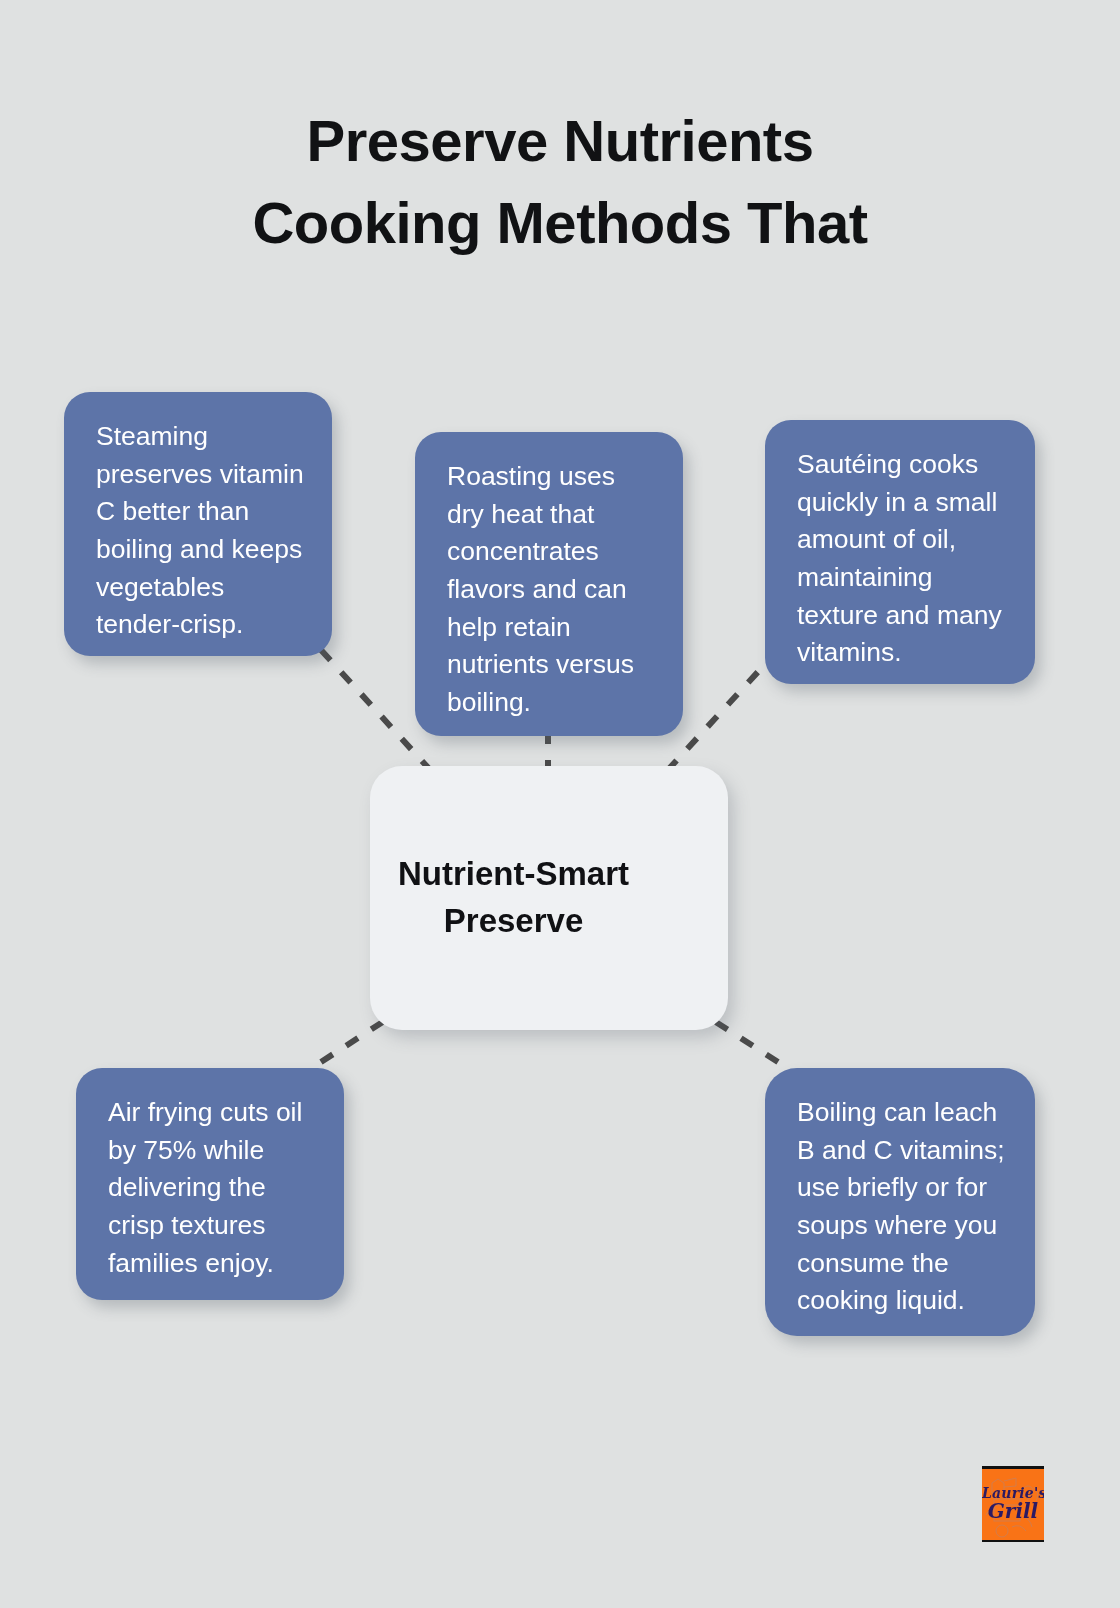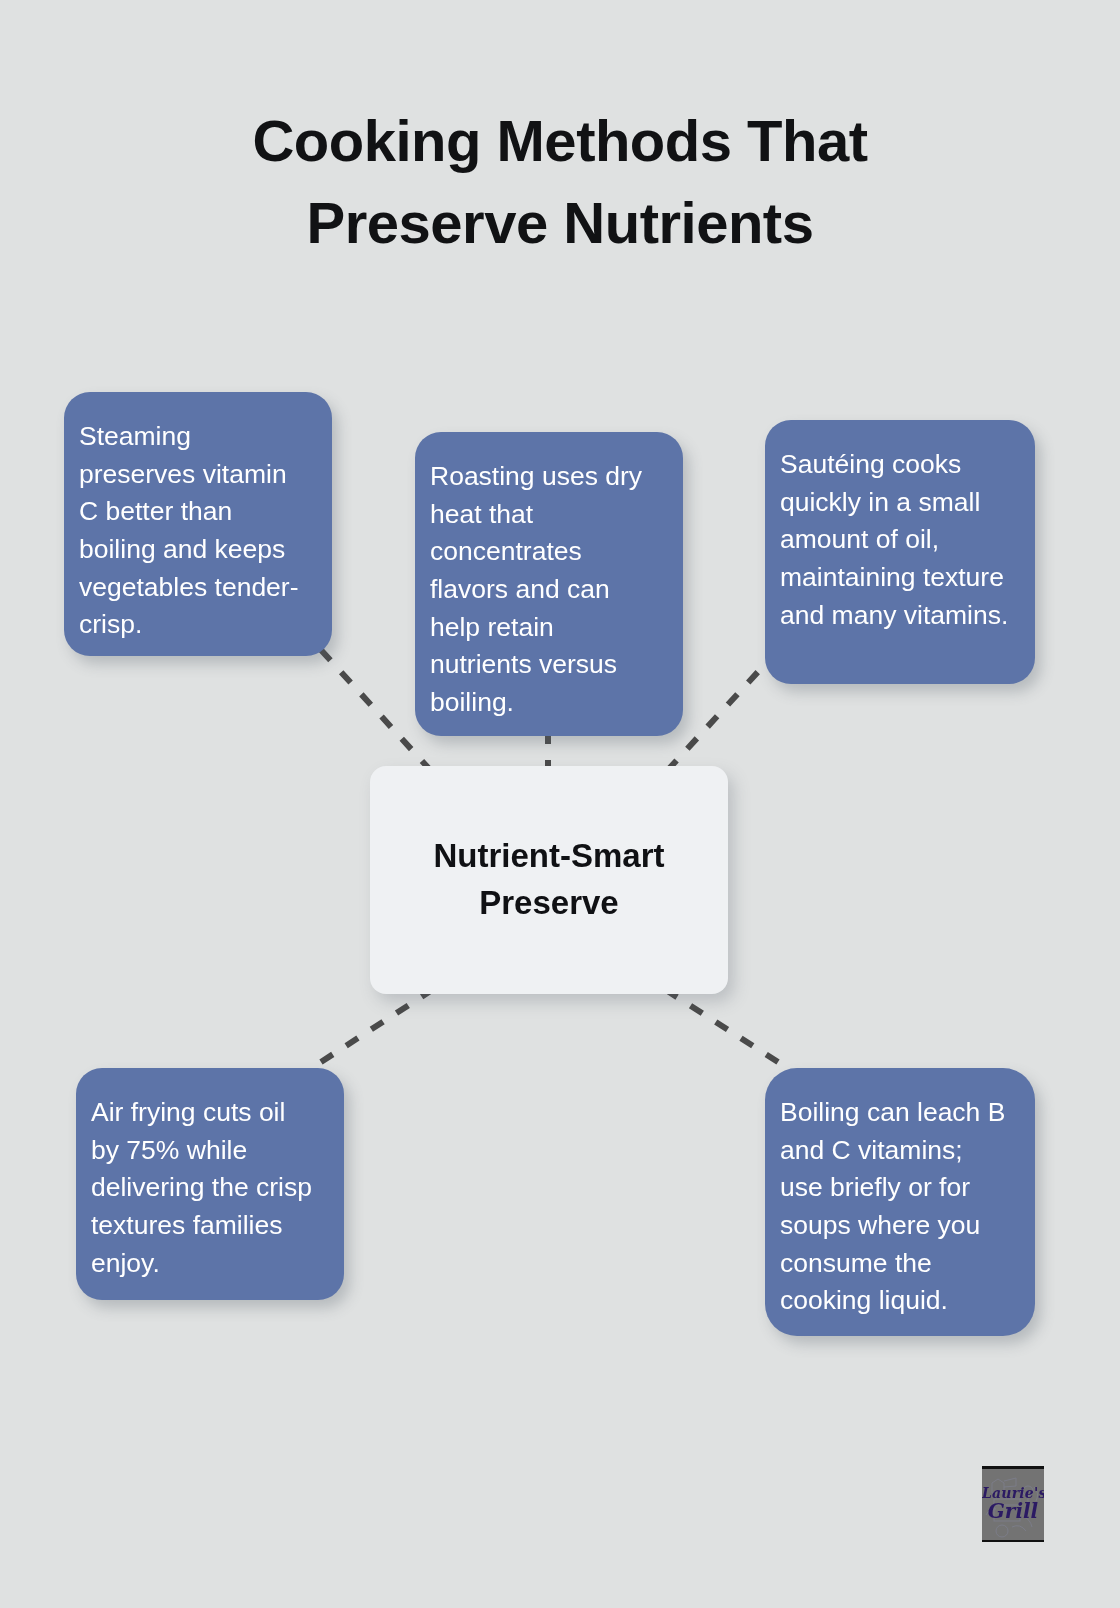--- a/index.html
+++ b/index.html
@@ -44,21 +44,21 @@
     height: 1608px;
     pointer-events: none;
   }
 
   
   .leaf {
     position: absolute;
     background: #5d74a8;
     border-radius: 26px;
     box-sizing: border-box;
-    padding: 26px 24px 24px 15px;
+    padding: 26px 24px 24px 32px;
     box-shadow: 6px 8px 14px rgba(90, 98, 110, 0.30);
     color: #ffffff;
     font-size: 26.5px;
     line-height: 1.42;
   }
   .leaf .leaf-text {
     display: block;
   }
 
   .leaf-1 { left: 64px;  top: 392px;  width: 268px; height: 264px; }
@@ -66,45 +66,45 @@
   .leaf-3 { left: 765px; top: 392px;  width: 270px; height: 264px; margin-top: 28px; }
   .leaf-4 { left: 76px;  top: 1068px; width: 268px; height: 232px; }
   .leaf-5 { left: 765px; top: 1068px; width: 270px; height: 268px; border-radius: 32px; }
 
   
   .hub {
     position: absolute;
     left: 370px;
     top: 766px;
     width: 358px;
-    height: 228px;
+    height: 264px;
     background: #eff1f3;
-    border-radius: 16px;
+    border-radius: 32px;
     box-shadow: 6px 8px 16px rgba(90, 98, 110, 0.26);
     display: flex;
     align-items: center;
-    justify-content: center;
+    justify-content: flex-start;
   }
   .hub-title {
     text-align: center;
     font-size: 33px;
     line-height: 1.42;
     font-weight: bold;
     color: #101114;
     padding: 0 28px;
   }
 
   
   .logo {
     position: absolute;
     left: 982px;
     top: 1466px;
     width: 62px;
     height: 76px;
-    background: #737373;
+    background: #f97316;
     border-top: 3px solid #111111;
     border-bottom: 2px solid #111111;
     box-sizing: border-box;
     overflow: hidden;
   }
   .logo-sketch {
     position: absolute;
     inset: 0;
     opacity: 0.34;
   }
@@ -122,22 +122,22 @@
   }
   .logo-word-1 { font-size: 14px; display: block; letter-spacing: 0.2px; }
   .logo-word-2 { font-size: 20px; display: block; }
 </style>
 </head>
 <body>
 
 <div id="page-root">
 
   <div class="title">
+    <span class="title-line">Preserve Nutrients</span>
     <span class="title-line">Cooking Methods That</span>
-    <span class="title-line">Preserve Nutrients</span>
   </div>
 
   <svg id="connectors" viewBox="0 0 1120 1608">
     <line x1="321" y1="650" x2="432" y2="772" stroke="#4a4a4a" stroke-width="6" stroke-dasharray="14 16" stroke-linecap="butt"></line>
     <line x1="548" y1="700" x2="548" y2="772" stroke="#4a4a4a" stroke-width="6" stroke-dasharray="14 16" stroke-linecap="butt"></line>
     <line x1="778" y1="650" x2="666" y2="772" stroke="#4a4a4a" stroke-width="6" stroke-dasharray="14 16" stroke-linecap="butt"></line>
     <line x1="321" y1="1062" x2="432" y2="990" stroke="#4a4a4a" stroke-width="6" stroke-dasharray="14 16" stroke-linecap="butt"></line>
     <line x1="778" y1="1062" x2="666" y2="990" stroke="#4a4a4a" stroke-width="6" stroke-dasharray="14 16" stroke-linecap="butt"></line>
   </svg>
 

